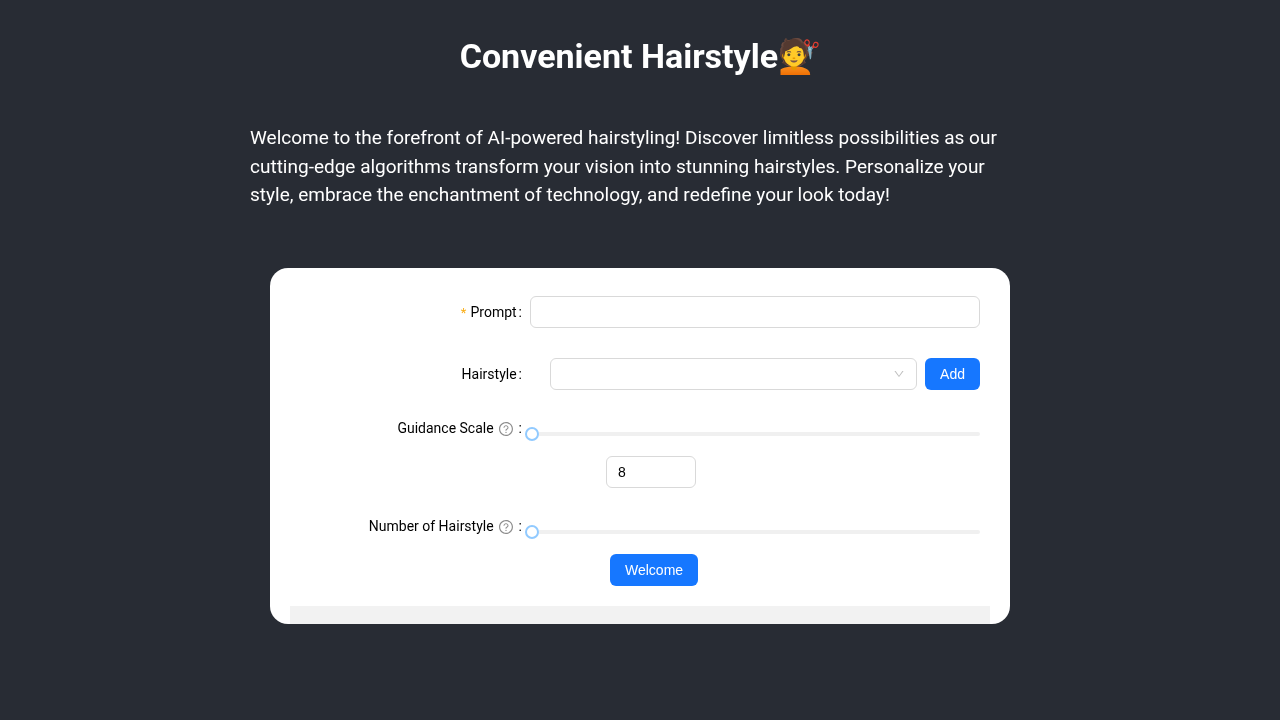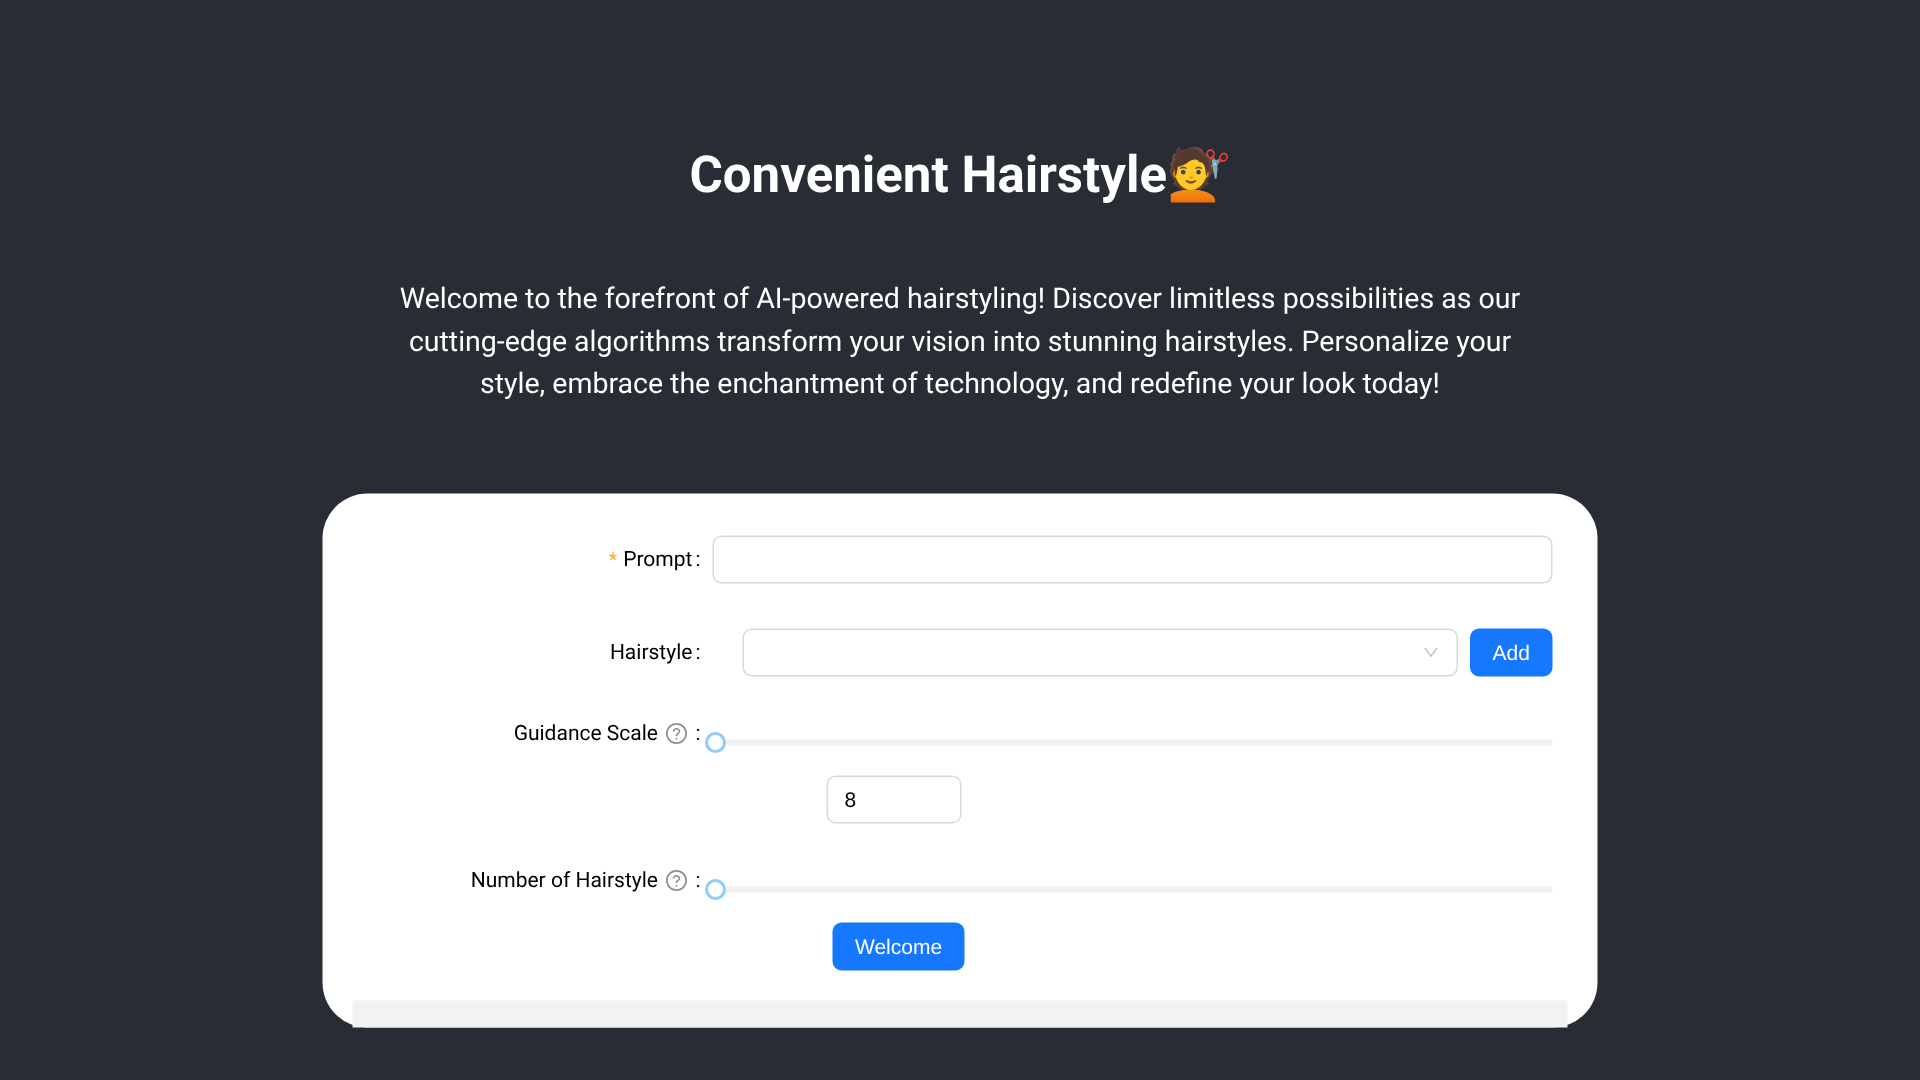--- a/index.html
+++ b/index.html
@@ -10,40 +10,39 @@
     body {
       font-family: -apple-system, BlinkMacSystemFont, 'Segoe UI', Roboto, 'Helvetica Neue', Arial, sans-serif;
       background-color: #282c34;
       width: 1280px;
       height: 720px;
       overflow: hidden;
       color: #fff;
     }
     .header {
       text-align: center;
-      padding-top: 96px;
+      padding-top: 36px;
     }
     .title {
       font-size: 34px;
       font-weight: 700;
       color: #fff;
     }
     .description {
       max-width: 780px;
       margin: 48px auto 0;
       font-size: 19px;
       line-height: 1.5;
-      text-align: center;
       color: #fff;
     }
     .form-card {
       background-color: #fff;
-      width: 850px;
+      width: 740px;
       margin: 58px auto 0;
-      border-radius: 30px;
+      border-radius: 18px;
       padding: 28px 30px 0 30px;
       color: #000;
     }
     .form-row {
       display: flex;
       align-items: center;
       margin-bottom: 30px;
     }
     .form-label {
       width: 230px;

